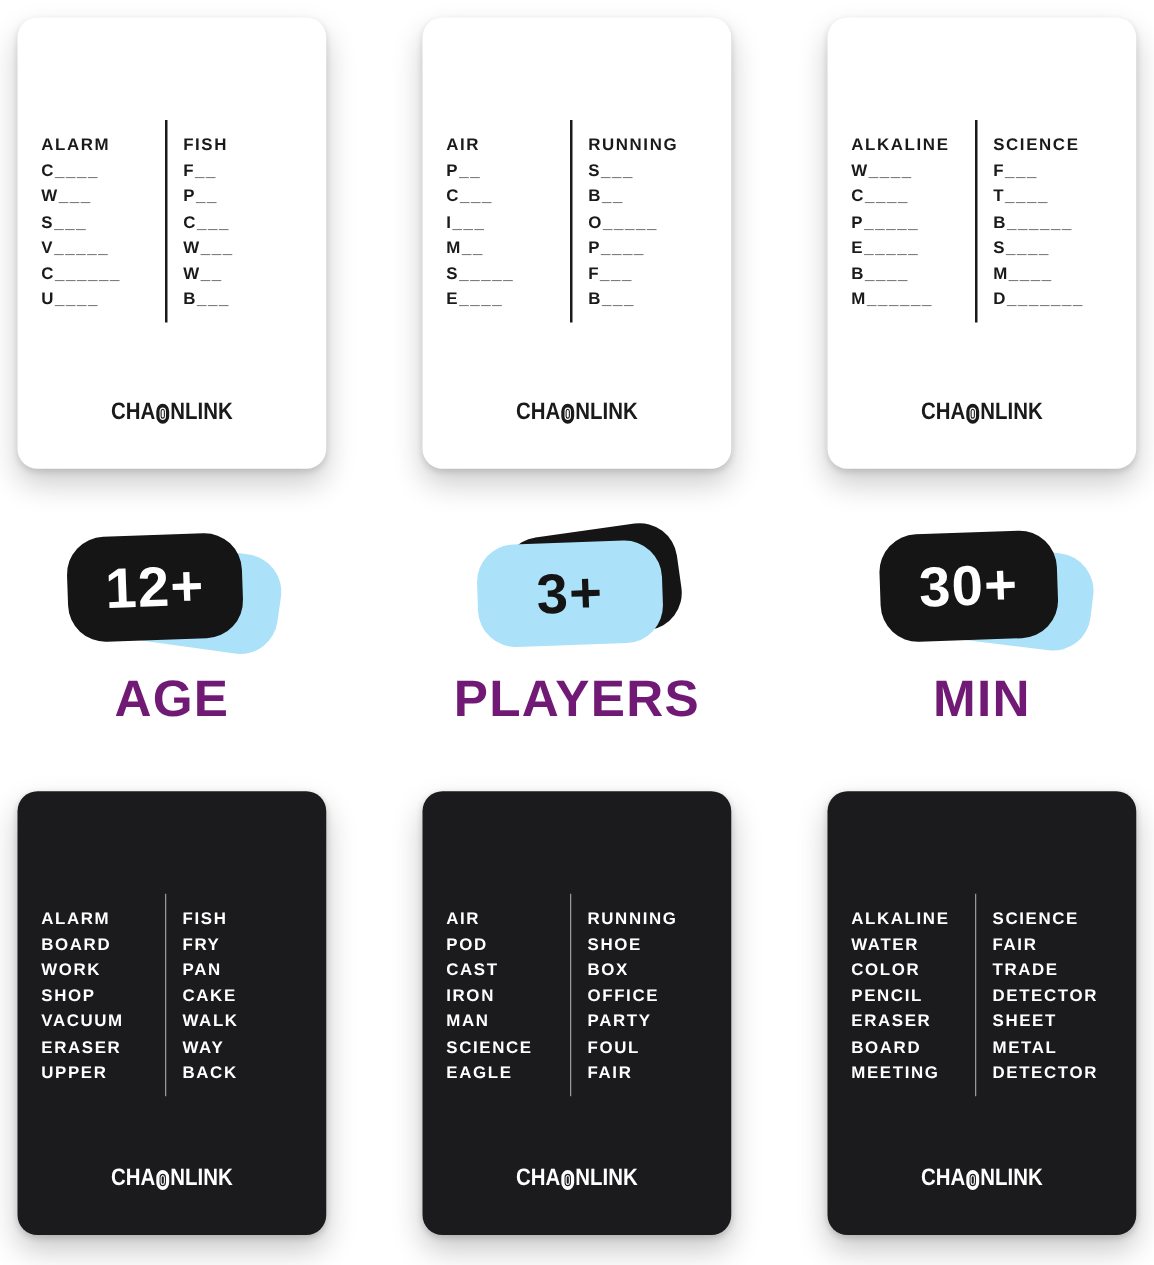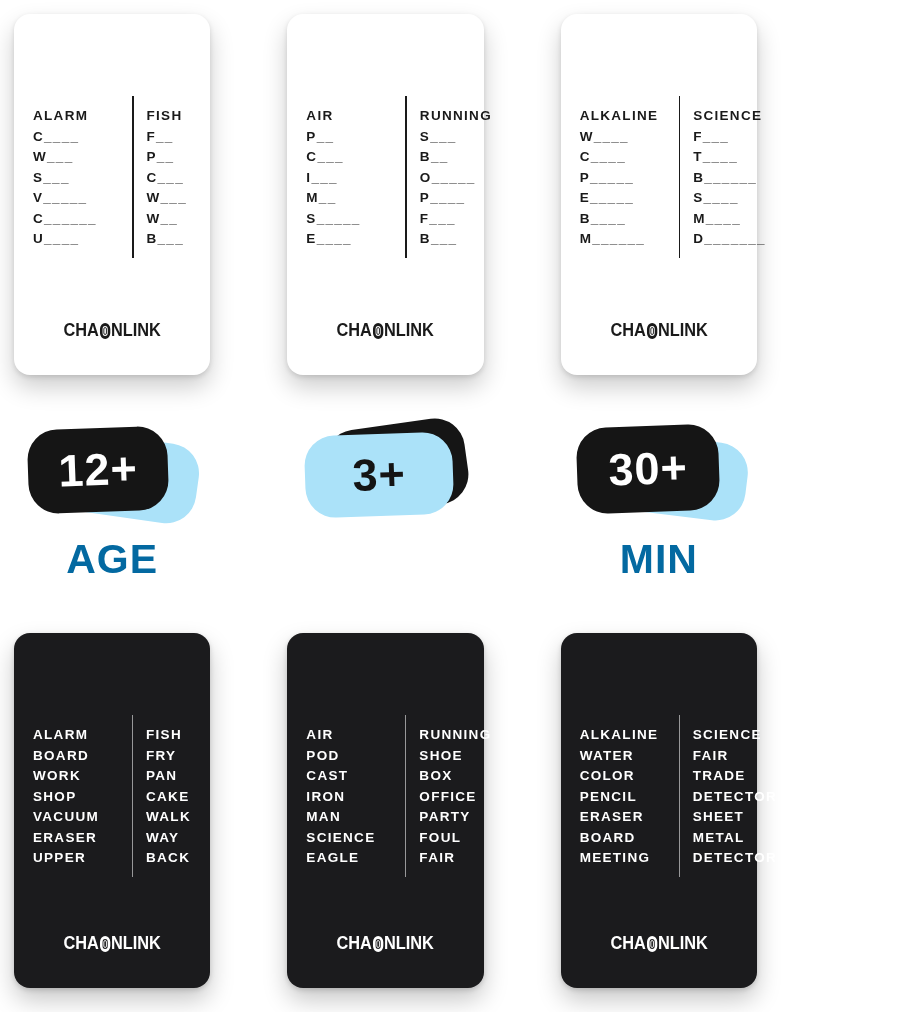--- a/index.html
+++ b/index.html
@@ -1,20 +1,20 @@
 <!DOCTYPE html>
 <html><head>
 <meta charset="utf-8">
 <style>
   html,body{margin:0;padding:0;}
   body{
     width:923px;height:1012px;background:#ffffff;overflow:hidden;
     font-family:"Liberation Sans",sans-serif;color:#1a1a1a;position:relative;
   }
-  .row{position:absolute;left:14px;width:743px;display:flex;gap:77px;}
+  .row{position:absolute;left:14px;width:895px;display:flex;gap:77px;}
   .top-row{top:14px;}
   .badges-row{top:424px;}
   .bottom-row{top:633px;}
 
   
   .card{position:relative;width:247px;border-radius:16px;box-sizing:border-box;}
   .card.light{
     height:361px;background:#ffffff;
     box-shadow:0 2px 5px rgba(0,0,0,.12),0 12px 24px rgba(0,0,0,.20);
   }
@@ -53,21 +53,21 @@
   .badge-col{width:247px;display:flex;flex-direction:column;align-items:center;}
   .blob-wrap{position:relative;width:180px;height:98px;}
   .blob{position:absolute;border-radius:30px;}
   .blob.front{display:flex;align-items:center;justify-content:center;}
   .blob.black{background:#151515;}
   .blob.blue{background:#abe2f9;}
   .badge-value{font-size:45px;font-weight:bold;letter-spacing:1px;}
   .val-white{color:#ffffff;}
   .val-black{color:#141414;}
   .badge-label{
-    margin-top:14px;font-size:41px;font-weight:bold;letter-spacing:1px;color:#0369a1;
+    margin-top:14px;font-size:41px;font-weight:bold;letter-spacing:1px;color:#701a75;
   }
   
   .b1 .back{left:40px;top:14px;width:136px;height:80px;transform:rotate(8deg);}
   .b1 .front{left:6px;top:4px;width:140px;height:84px;transform:rotate(-2deg);}
   
   .b2 .back{left:32px;top:0px;width:140px;height:86px;transform:rotate(-8deg);}
   .b2 .front{left:10px;top:10px;width:148px;height:82px;transform:rotate(-2deg);}
   
   .b3 .back{left:44px;top:14px;width:134px;height:78px;transform:rotate(7deg);}
   .b3 .front{left:8px;top:2px;width:142px;height:86px;transform:rotate(-2deg);}
@@ -183,20 +183,21 @@
     <div class="badge-label">AGE</div>
   </div>
 
   <div class="badge-col">
     <div class="blob-wrap b2">
       <div class="blob back black"></div>
       <div class="blob front blue">
         <span class="badge-value val-black">3+</span>
       </div>
     </div>
+    <div class="badge-label">PLAYERS</div>
   </div>
 
   <div class="badge-col">
     <div class="blob-wrap b3">
       <div class="blob back blue"></div>
       <div class="blob front black">
         <span class="badge-value val-white">30+</span>
       </div>
     </div>
     <div class="badge-label">MIN</div>

